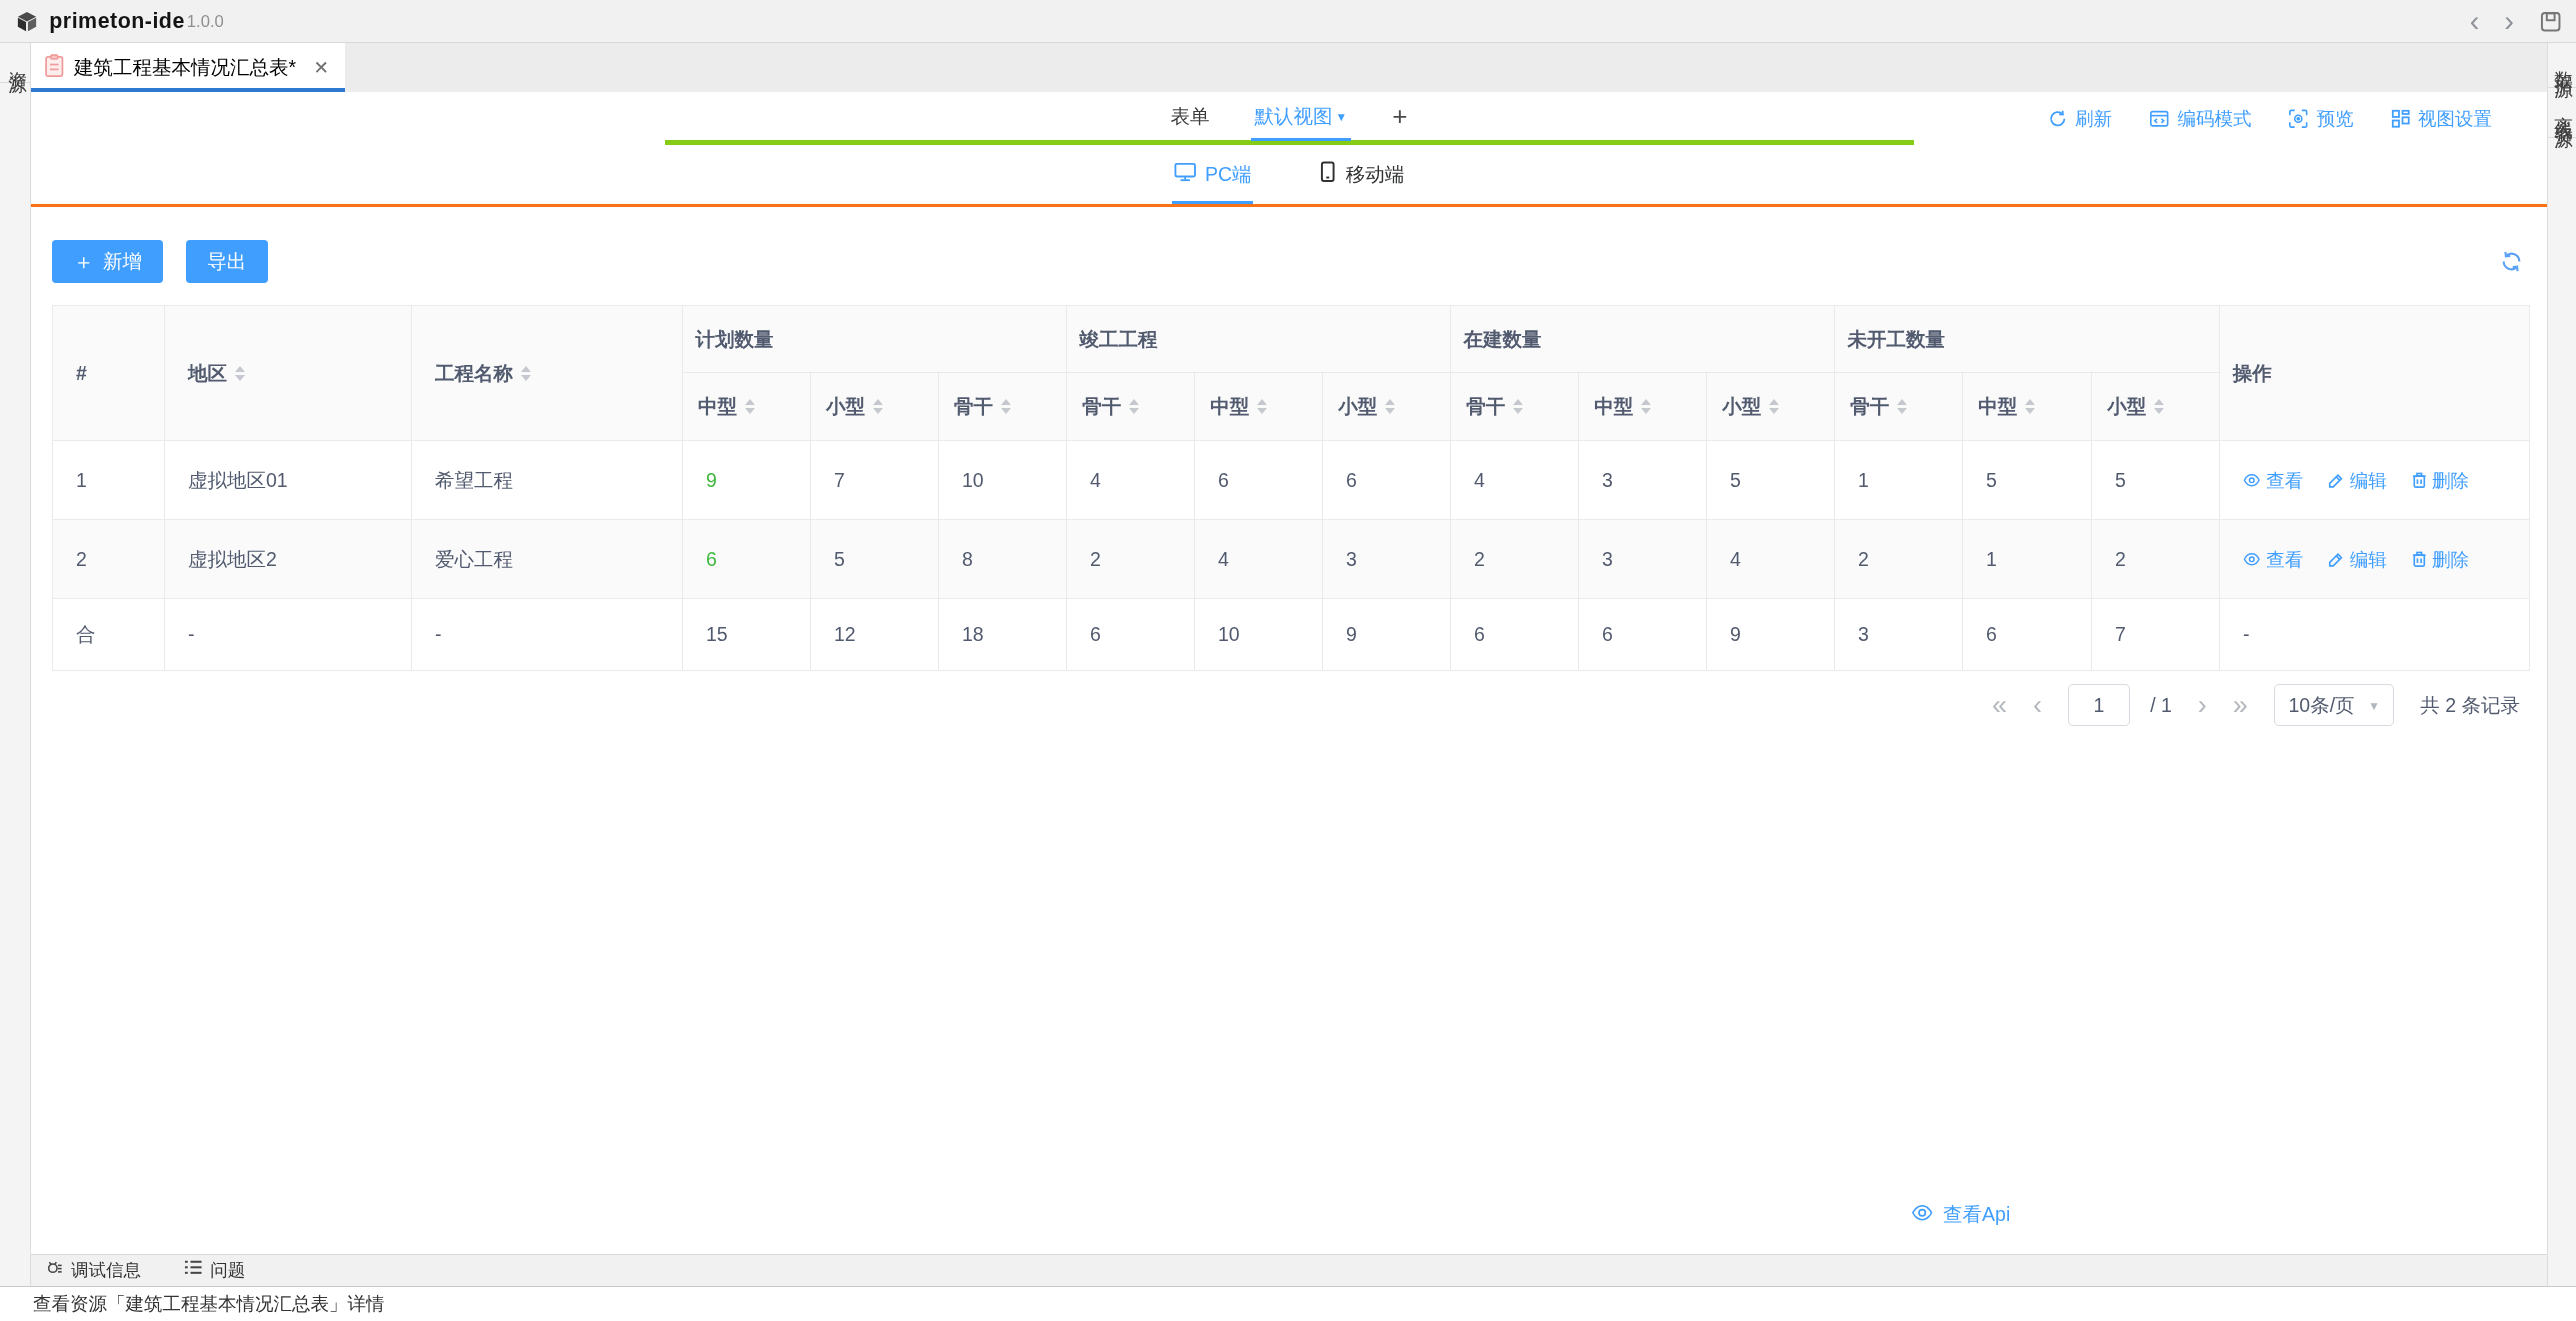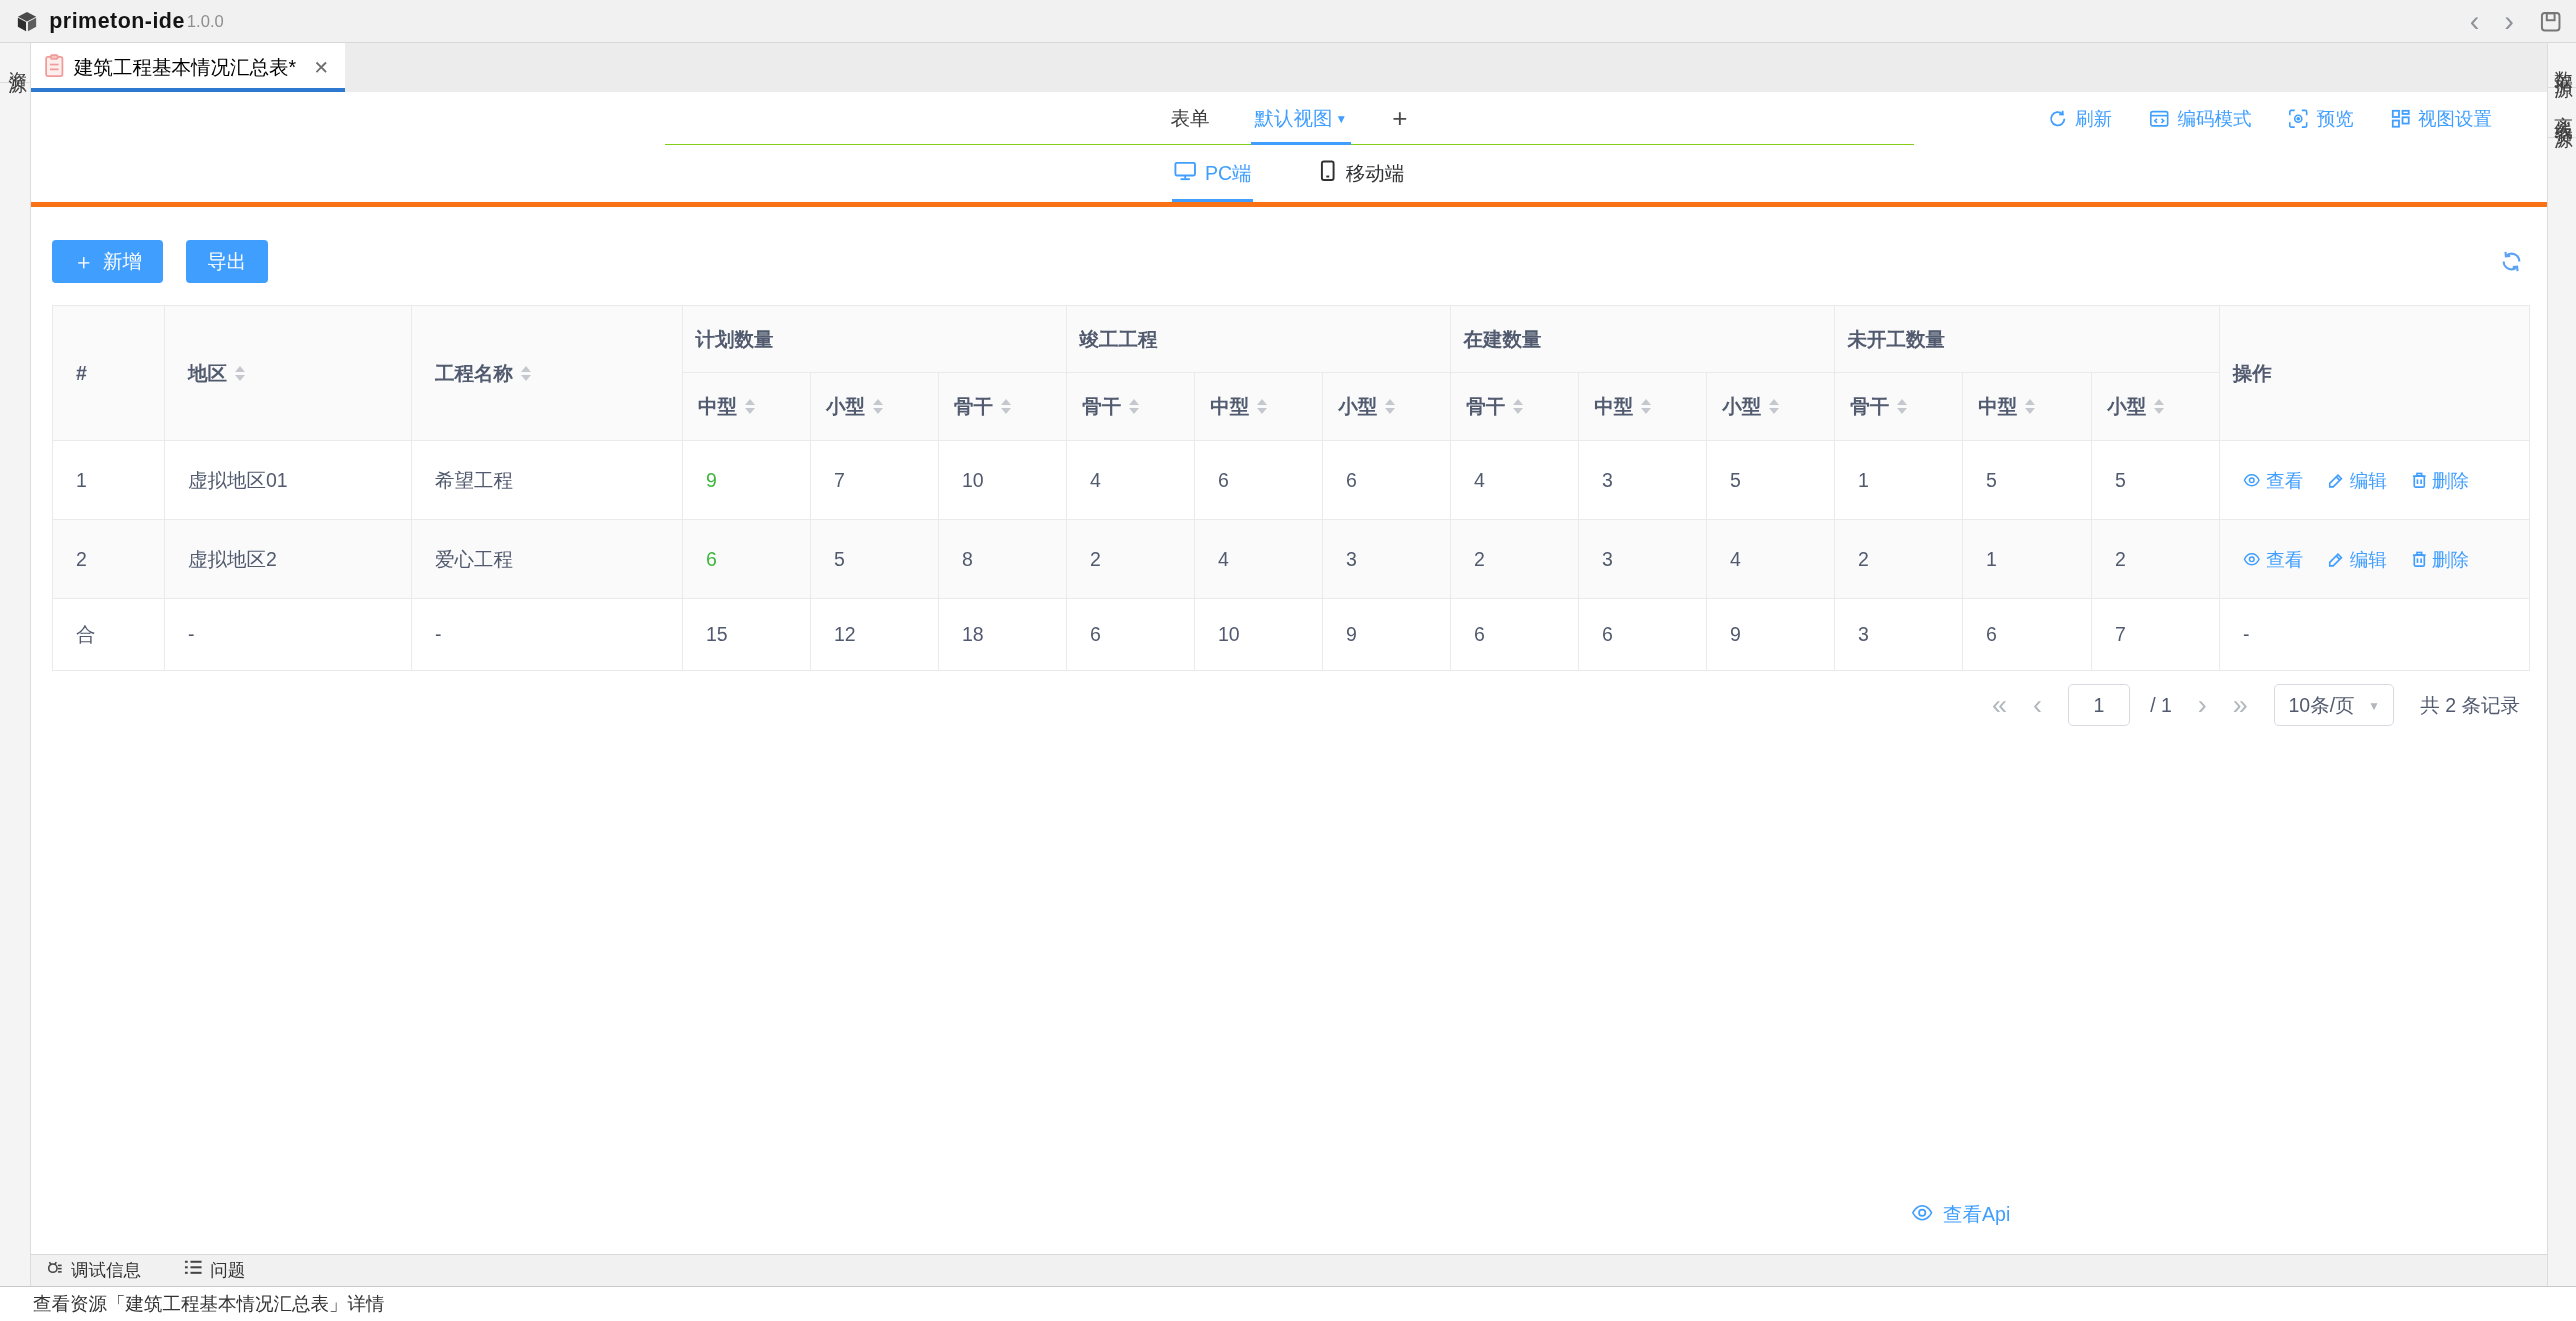--- a/index.html
+++ b/index.html
@@ -29,34 +29,34 @@
   
   .filetab-bar { height:49px; background:#ececec; display:flex; align-items:stretch; }
   .filetab { position:relative; background:#fff; display:flex; align-items:center;
     padding:0 15.6px 0 12.7px; gap:9.7px; cursor:pointer; }
   .filetab-label { font-size:19.5px; color:#000000; }
   .filetab-close { font-size:18.5px; color:#6e6e6e; margin-left:7.8px; cursor:pointer; }
   .filetab .ink { position:absolute; left:0; right:0; bottom:0; height:3.9px; background:#2d79cf; }
 
   
   .viewtabs-row { height:53px; position:relative; background:#fff; }
-  .viewtabs-nav { width:1249px; margin:0 auto; height:100%; border-bottom:1px solid #84cc16;
+  .viewtabs-nav { width:1249px; margin:0 auto; height:100%; border-bottom:5px solid #84cc16;
     display:flex; align-items:center; justify-content:center; gap:45px; }
   .viewtab { font-size:19.5px; color:#3c3c3c; cursor:pointer; height:100%;
     display:flex; align-items:center; position:relative; }
   .viewtab.active { color:#409eff; gap:3px; }
   .viewtab .caret { font-size:11.7px; color:#409eff; }
   .viewtab.active .ink { position:absolute; left:-3.9px; right:-3.9px; bottom:-1px; height:2.9px; background:#409eff; }
   .viewtab.add { font-size:26px; color:#4a4a4a; font-weight:400; }
   .viewtools { position:absolute; right:55px; top:0; height:100%; display:flex; align-items:center; gap:37px; }
   .tool { display:flex; align-items:center; gap:7.8px; color:#409eff; font-size:18.5px; cursor:pointer; }
   .tool svg { display:block; }
 
   
-  .devicetabs-row { height:62px; border-bottom:5px solid #f97316; display:flex;
+  .devicetabs-row { height:62px; border-bottom:3px solid #f97316; display:flex;
     align-items:stretch; justify-content:center; gap:68px; background:#fff; }
   .devtab { display:flex; align-items:center; gap:8.8px; font-size:19.5px; color:#303133;
     cursor:pointer; position:relative; }
   .devtab.active { color:#409eff; }
   .devtab.active .ink { position:absolute; left:-1.9px; right:-1.9px; bottom:0; height:2.9px; background:#409eff; }
 
   
   .content { flex:1; position:relative; background:#fff; }
   .action-row { margin:33px 23.4px 0 20.5px; display:flex; align-items:center; height:43px; }
   .btn { height:43px; border:none; border-radius:3.9px; background:#409eff; color:#fff;

